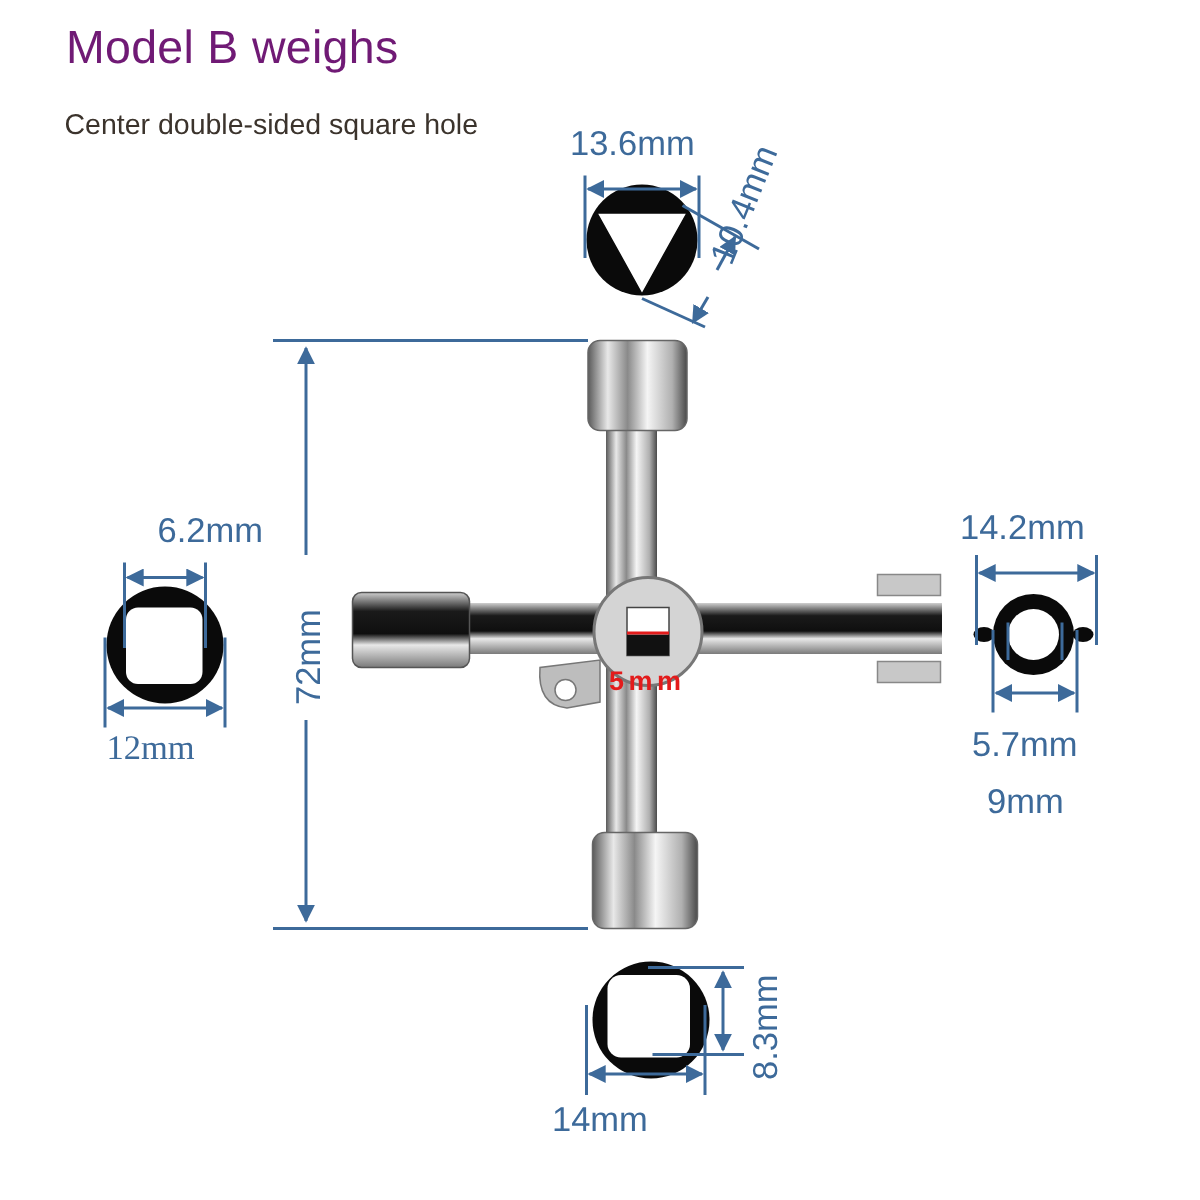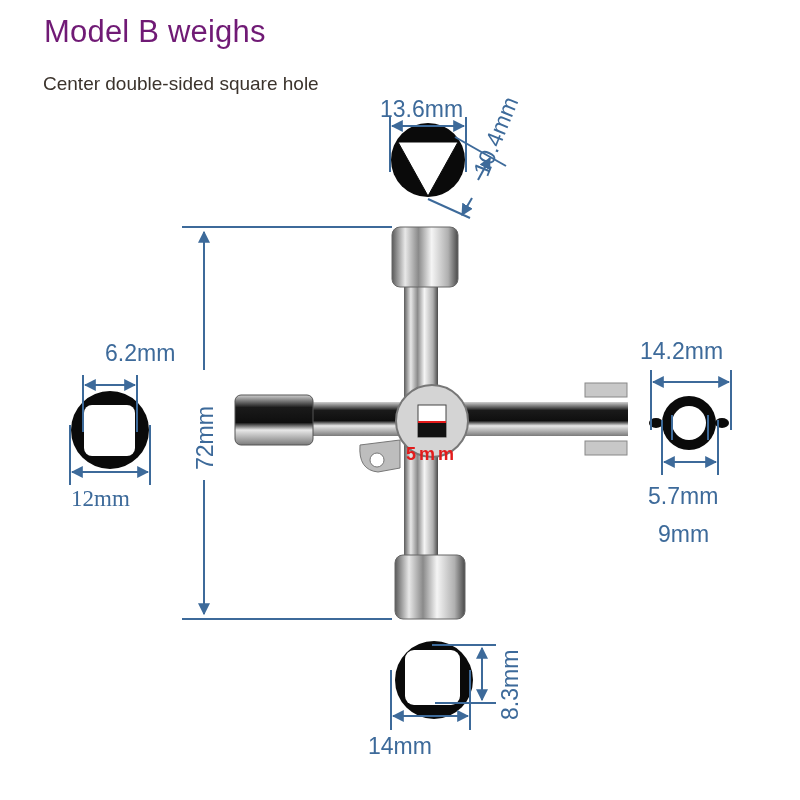--- a/index.html
+++ b/index.html
@@ -116,21 +116,21 @@
       <line x1="432" y1="645" x2="496" y2="645"></line>
       <line x1="435" y1="703" x2="496" y2="703"></line>
       <line x1="482" y1="648" x2="482" y2="700" marker-start="url(#arr)" marker-end="url(#arr)"></line>
       <line x1="391" y1="670" x2="391" y2="730"></line>
       <line x1="470" y1="670" x2="470" y2="730"></line>
       <line x1="393" y1="716" x2="468" y2="716" marker-start="url(#arr)" marker-end="url(#arr)"></line>
     </g>
   </g>
 </svg>
 
-<div class="dim" style="left:380px; top:96px;">13.6mm</div>
+<div class="dim" style="left:380px; top:82px;">13.6mm</div>
 <div class="dim" style="left:468px; top:170px; transform: rotate(-68deg); transform-origin: left top;">10.4mm</div>
 
 <div class="dim" style="left:192px; top:470px; transform: rotate(-90deg); transform-origin: left top;">72mm</div>
 
 <div class="dim" style="left:69px; top:340px;margin-left:36px;">6.2mm</div>
 <div class="dim" style="left:71px; top:486px;font-family:Liberation Serif, serif;">12mm</div>
 
 <div class="dim" style="left:640px; top:338px;">14.2mm</div>
 <div class="dim" style="left:648px; top:483px;">5.7mm</div>
 <div class="dim" style="left:658px; top:521px;">9mm</div>

